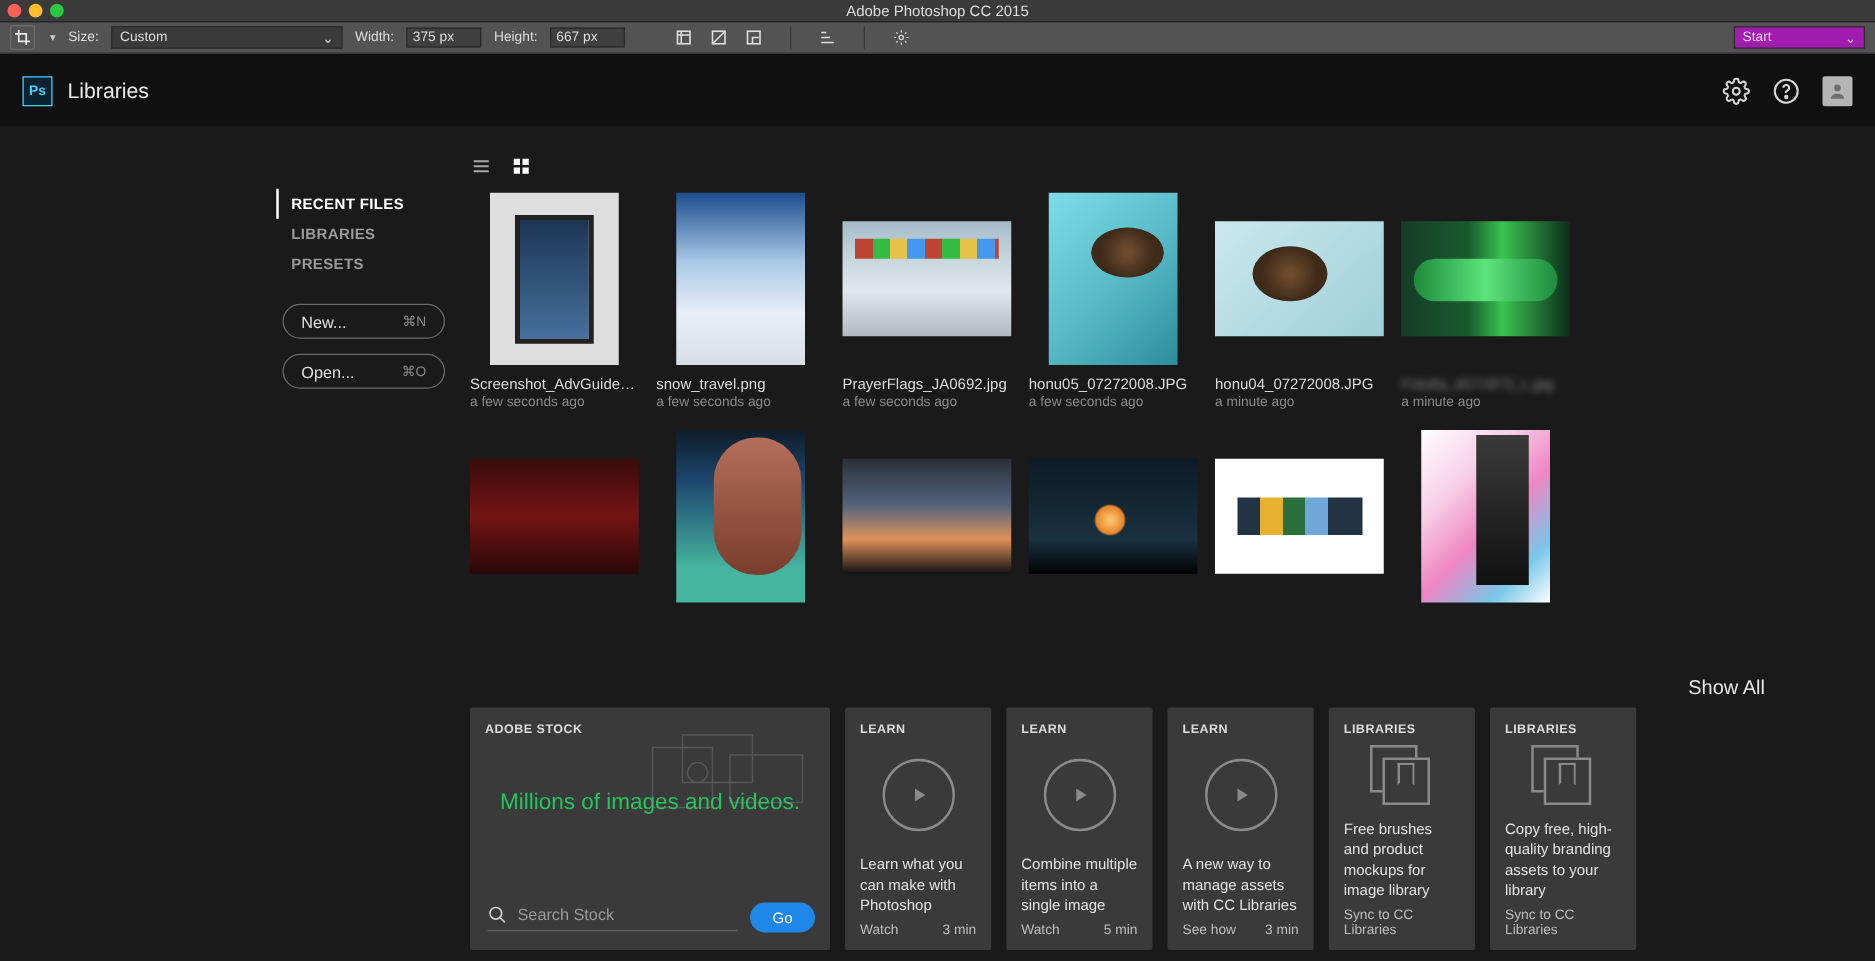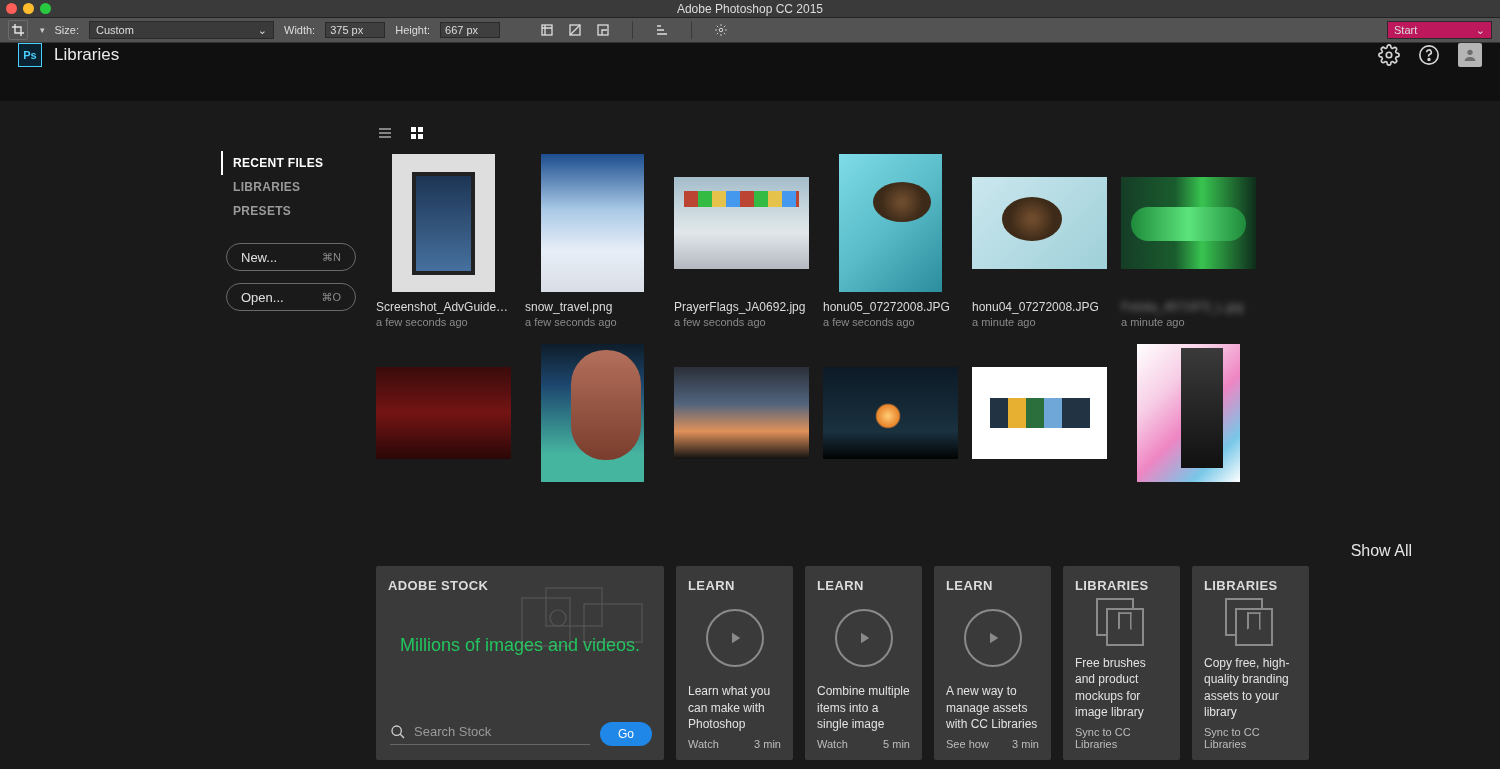--- a/index.html
+++ b/index.html
@@ -51,29 +51,29 @@
     justify-content:space-between;
   }
   .opt-input {
     width:60px; height:16px; background:#3f3f3f; border:1px solid #2a2a2a;
     color:#ddd; font-size:11px; padding:0 4px;
   }
   .opt-icons { display:flex; gap:14px; margin-left:30px; align-items:center;}
   .opt-icons span svg, .opt-icons span { color:#d8d8d8; }
   .opt-sep { width:1px; height:18px; background:#3a3a3a; margin:0 8px;}
   .optbar .start-dd {
-    margin-left:auto; height:18px; width:105px; background:#be185d;
+    margin-left:auto; height:18px; width:105px; background:#a21caf;
     border:1px solid #2a2a2a; display:flex; align-items:center; justify-content:space-between;
     padding:0 6px; font-size:11px; color:#ddd;
   }
 
   
   .apphdr {
-    height:58px; background:#101010; display:flex; align-items:flex-start;
-    padding:0 18px; justify-content:space-between;
+    height:58px; background:#101010; display:flex; align-items:flex-end;
+    padding:16px 18px; justify-content:space-between;
   }
   .apphdr-left{ display:flex; align-items:center; gap:12px;}
   .ps-logo {
     width:24px; height:24px; border:1px solid #4ad0ff; color:#4ad0ff;
     display:flex; align-items:center; justify-content:center; font-size:11px;
     font-weight:bold; background:#0b2330;
   }
   .app-name { font-size:17px; font-weight:500; color:#eaeaea; }
   .apphdr-right { display:flex; align-items:center; gap:18px; }
   .apphdr-right .icon { color:#cfcfcf; }
@@ -160,21 +160,21 @@
   
   .show-all { text-align:right; font-size:16px; color:#e5e5e5;
     width:1036px; margin:18px 0 6px 0;}
   .cards { display:flex; gap:12px; }
   .card {
     background:#3a3a3a; border-radius:2px; height:194px; padding:12px 12px 10px 12px;
     display:flex; flex-direction:column; position:relative;
   }
   .card.stock { width:288px; }
   .card.small { width:117px; }
-  .card-tag { font-size:13px; font-weight:700; letter-spacing:.4px; color:#dcdcdc;}
+  .card-tag { font-size:10px; font-weight:700; letter-spacing:.4px; color:#dcdcdc;}
   .stock-copy { font-size:18px; color:#22c55e; text-align:center; margin-top:42px;}
   .stock-bg { position:absolute; top:18px; right:10px; opacity:.35;}
   .stock-search { position:absolute; bottom:14px; left:14px; right:14px;
     display:flex; align-items:center; gap:10px;}
   .stock-search .sfield { flex:1; display:flex; align-items:center; gap:8px;
     border-bottom:1px solid #666; padding-bottom:4px; }
   .stock-search input {
     flex:1; background:transparent; border:none; color:#ccc; font-size:13px; outline:none;
   }
   .stock-search input::placeholder{ color:#9a9a9a;}

